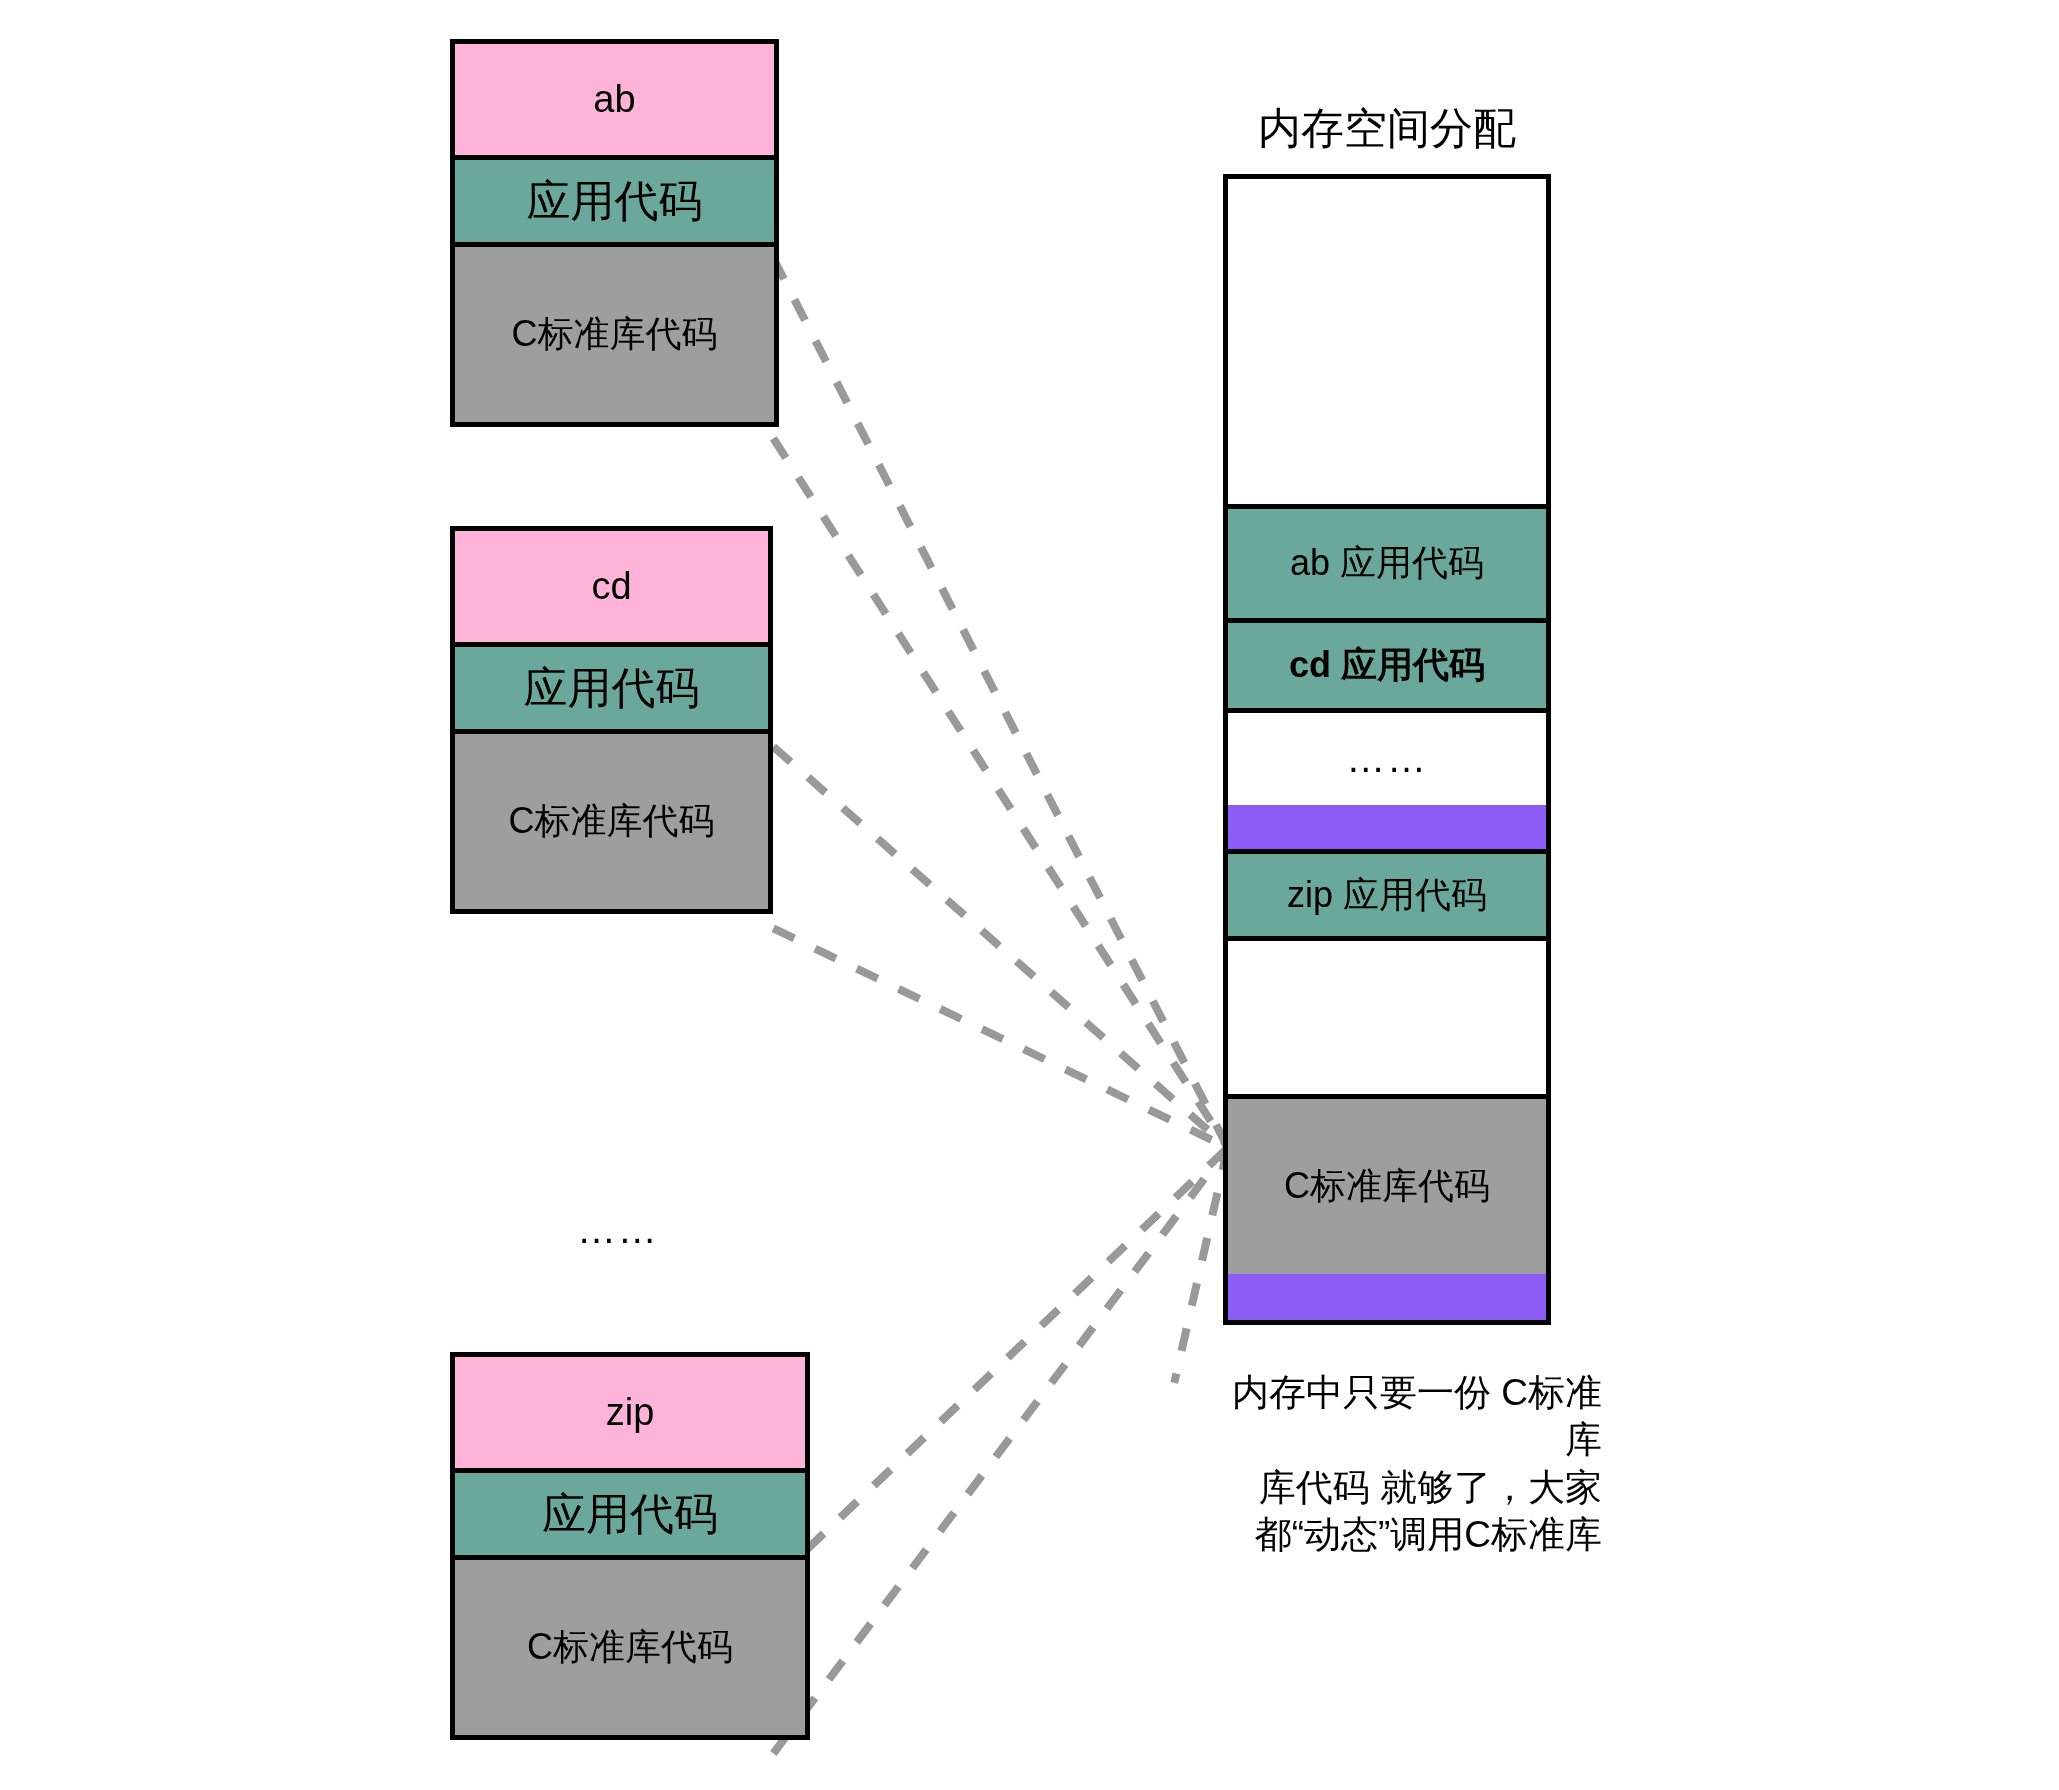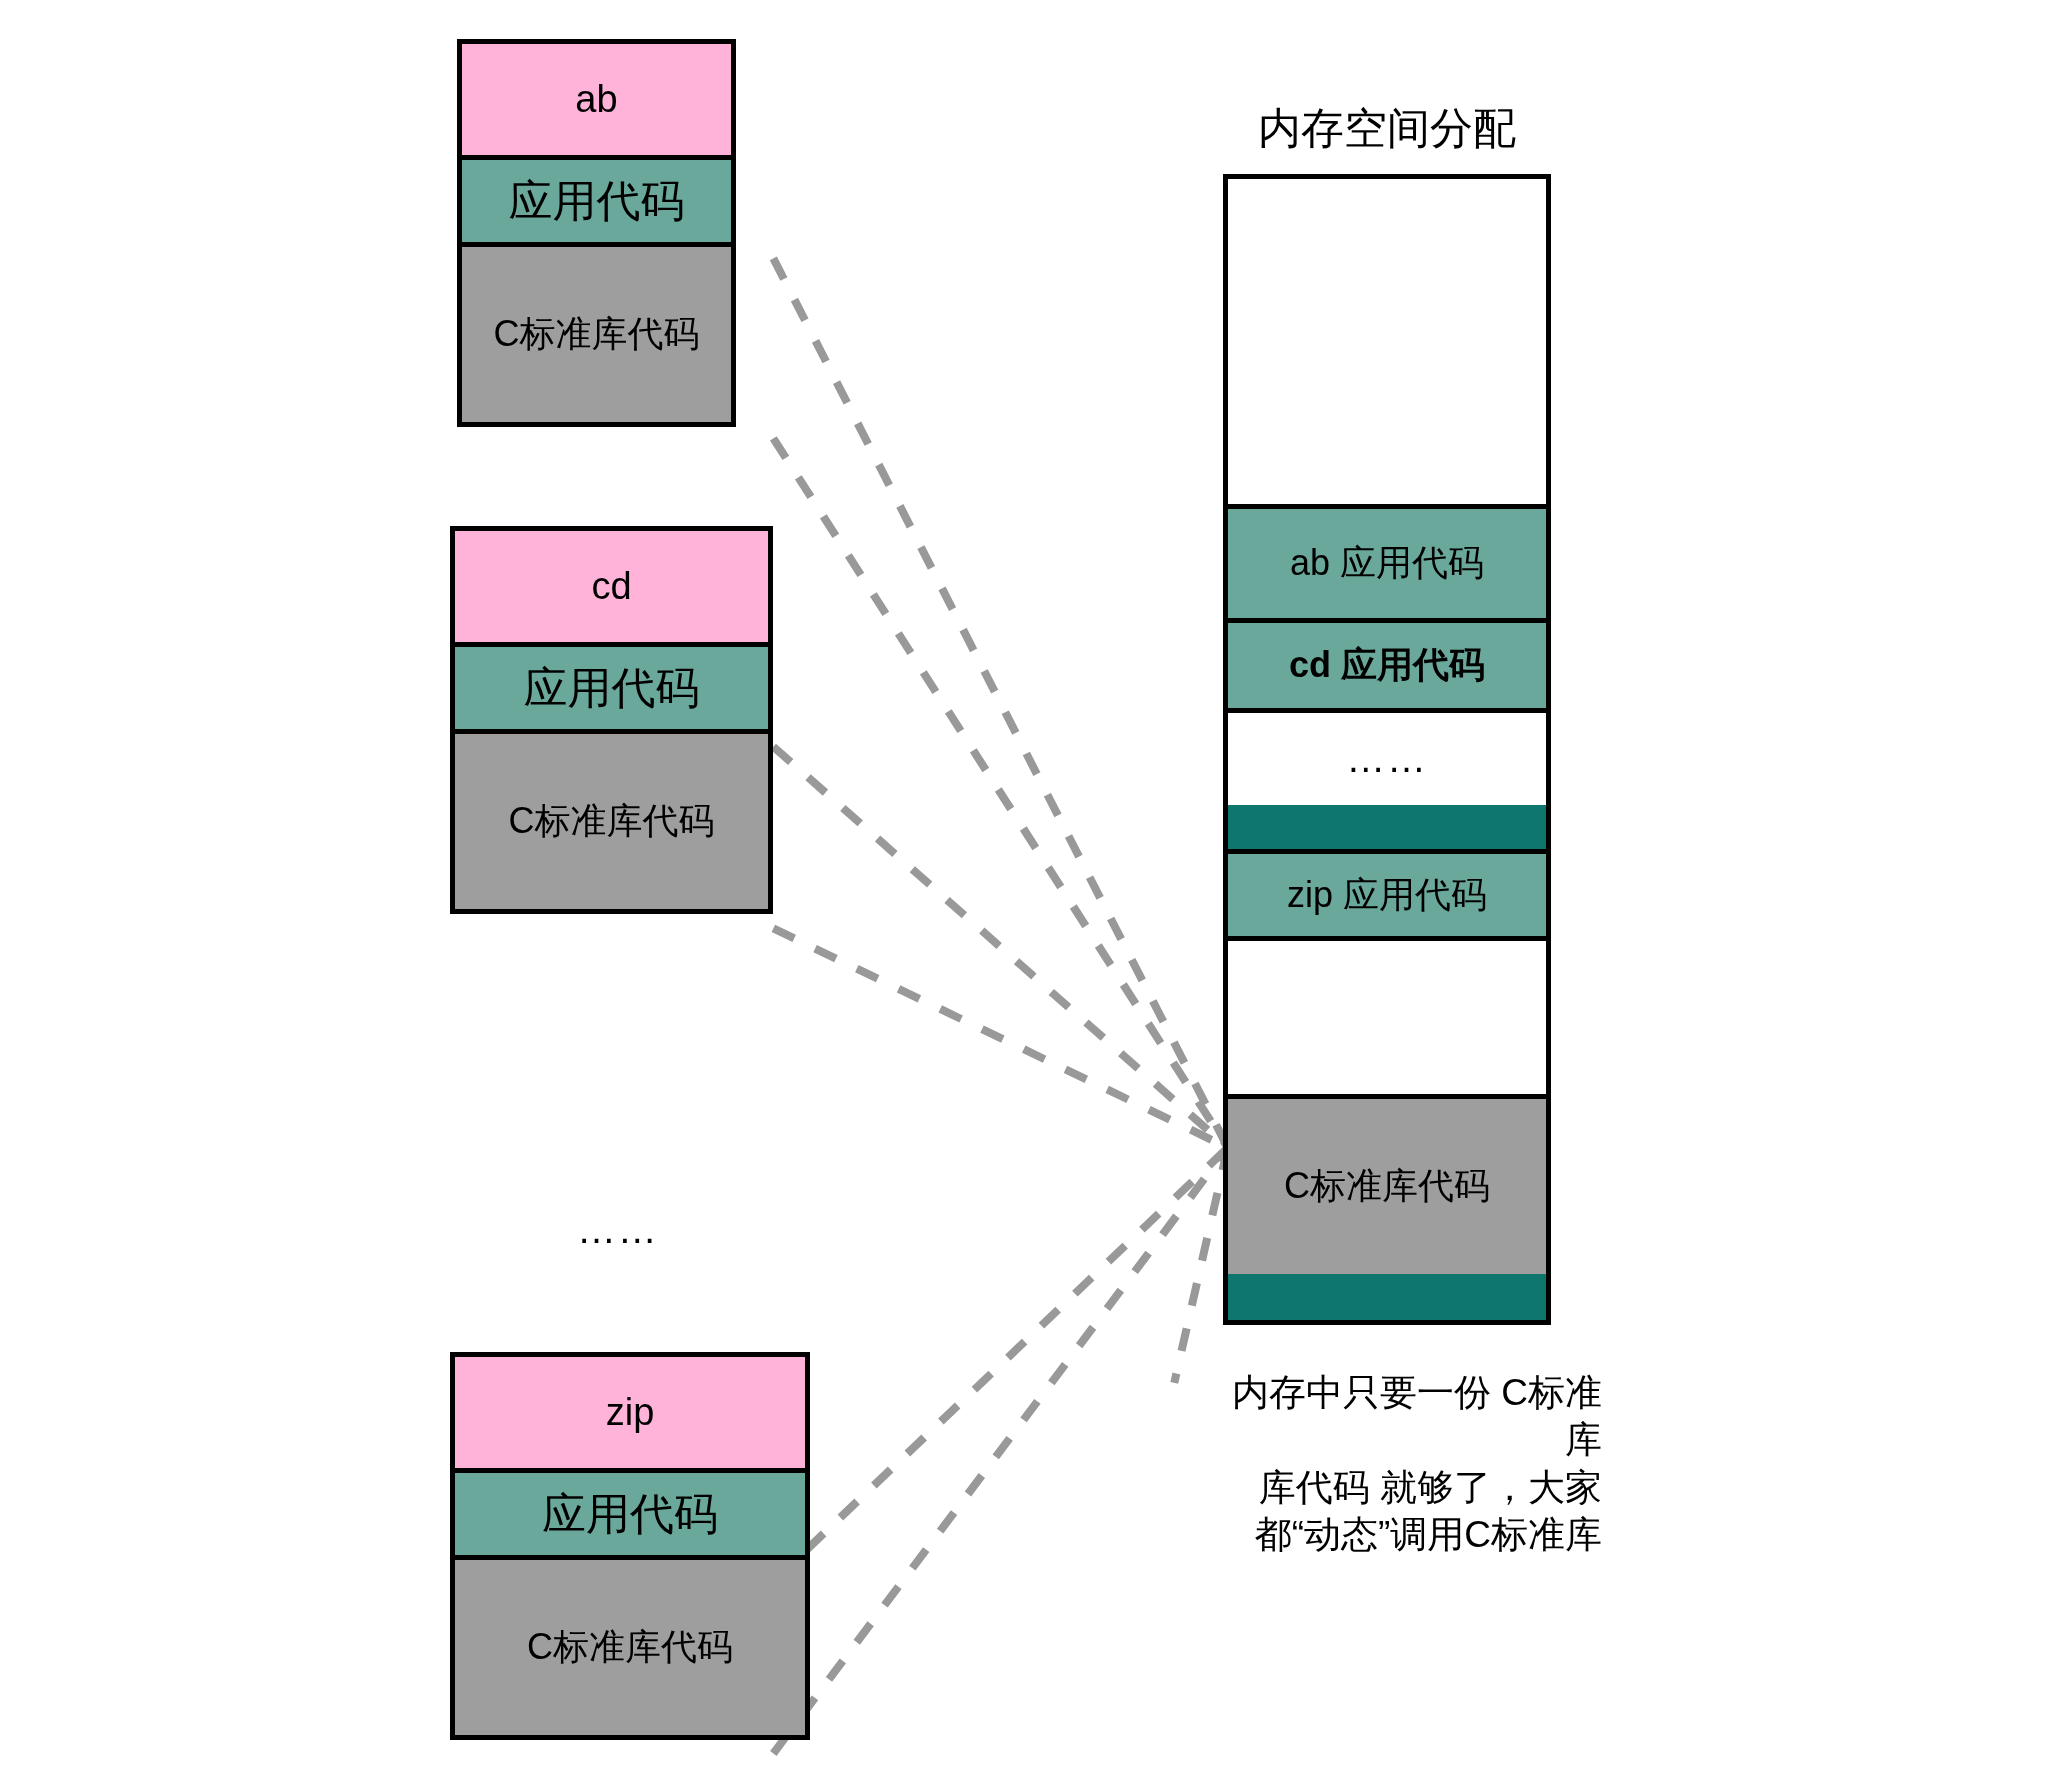--- a/index.html
+++ b/index.html
@@ -69,21 +69,21 @@
     white-space: nowrap;
   }
   #memory-box {
     position: absolute;
     left: 1223px;
     top: 174px;
     width: 328px;
     height: 1151px;
     box-sizing: border-box;
     border: 5.3px solid #000000;
-    background: #0f766e;
+    background: #8b5cf6;
   }
   .mem-seg {
     box-sizing: border-box;
     display: flex;
     align-items: center;
     justify-content: center;
     text-align: center;
     font-size: 36px;
     white-space: nowrap;
   }
@@ -121,21 +121,21 @@
       <line x1="868" y1="1042" x2="1378" y2="1288"></line>
 
       <line x1="868" y1="1775" x2="1378" y2="1288"></line>
 
       <line x1="868" y1="1968" x2="1378" y2="1288"></line>
 
       <line x1="1378" y1="1288" x2="1318" y2="1552"></line>
     </g>
   </svg>
 
-  <div class="program-block" style="left:450px; top:39px; width:279px;margin-left:7px;">
+  <div class="program-block" style="left:450px; top:39px; width:329px;">
     <div class="seg seg-name">ab</div>
     <div class="seg seg-app">应用代码</div>
     <div class="seg seg-libc">C标准库代码</div>
   </div>
 
   <div class="program-block" style="left:450px; top:526px; width:323px;">
     <div class="seg seg-name">cd</div>
     <div class="seg seg-app">应用代码</div>
     <div class="seg seg-libc">C标准库代码</div>
   </div>

